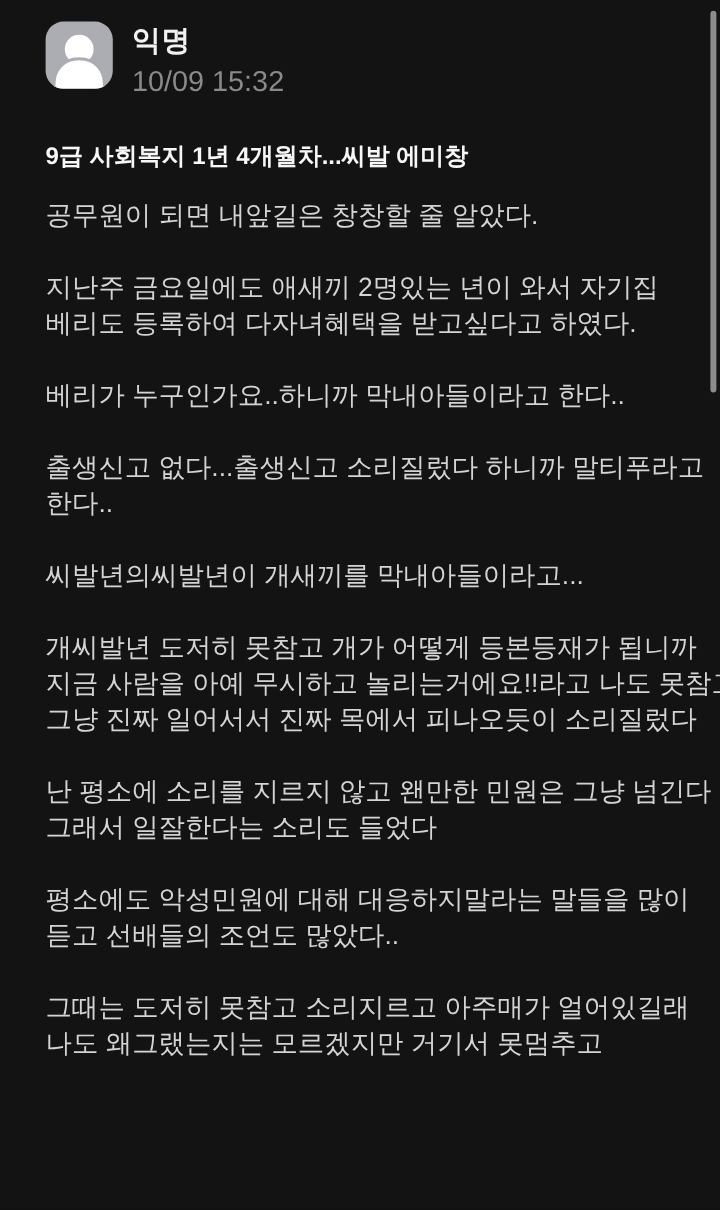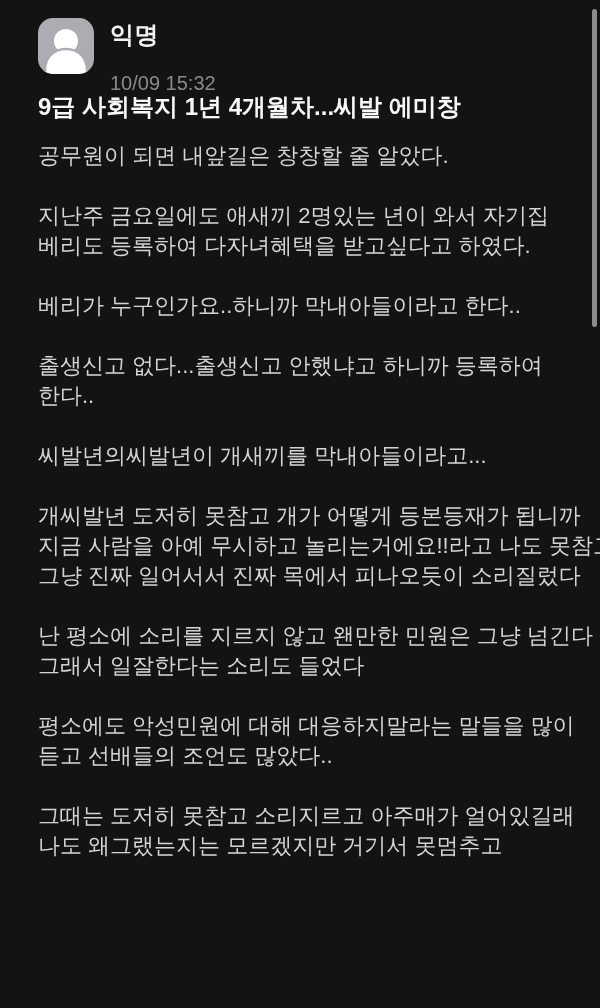--- a/index.html
+++ b/index.html
@@ -41,28 +41,28 @@
   }
   .author-name {
     color: #F2F2F2;
     font-size: 24px;
     font-weight: bold;
     line-height: 30px;
     letter-spacing: 0.5px;
   }
   .post-timestamp {
     color: #8A8A8A;
-    font-size: 20px;
+    font-size: 24px;
     line-height: 26px;
-    margin-top: 20px;
+    margin-top: 6px;
   }
   .post-title {
-    margin-top: 15px;
+    margin-top: 39px;
     color: #F7F7F7;
-    font-size: 24px;
+    font-size: 20px;
     font-weight: bold;
     line-height: 36px;
     white-space: pre;
     letter-spacing: 0px;
   }
   .post-body {
     margin-top: 16px;
   }
   .post-body .para {
     margin: 0 0 30px 0;
@@ -104,21 +104,21 @@
       </div>
     </div>
 
     <div class="post-title">9급 사회복지 1년 4개월차...씨발 에미창</div>
 
     <div class="post-body">
         <p class="para">공무원이 되면 내앞길은 창창할 줄 알았다.</p>
         <p class="para">지난주 금요일에도 애새끼 2명있는 년이 와서 자기집
 베리도 등록하여 다자녀혜택을 받고싶다고 하였다.</p>
         <p class="para">베리가 누구인가요..하니까 막내아들이라고 한다..</p>
-        <p class="para">출생신고 없다...출생신고 안했냐고 하니까 등록하여
+        <p class="para">출생신고 없다...출생신고 소리질렀다 하니까 말티푸라고
 한다..</p>
         <p class="para">씨발년의씨발년이 개새끼를 막내아들이라고...</p>
         <p class="para">개씨발년 도저히 못참고 개가 어떻게 등본등재가 됩니까
 지금 사람을 아예 무시하고 놀리는거에요!!라고 나도 못참고
 그냥 진짜 일어서서 진짜 목에서 피나오듯이 소리질렀다</p>
         <p class="para">난 평소에 소리를 지르지 않고 왠만한 민원은 그냥 넘긴다
 그래서 일잘한다는 소리도 들었다</p>
         <p class="para">평소에도 악성민원에 대해 대응하지말라는 말들을 많이
 듣고 선배들의 조언도 많았다..</p>
         <p class="para">그때는 도저히 못참고 소리지르고 아주매가 얼어있길래

